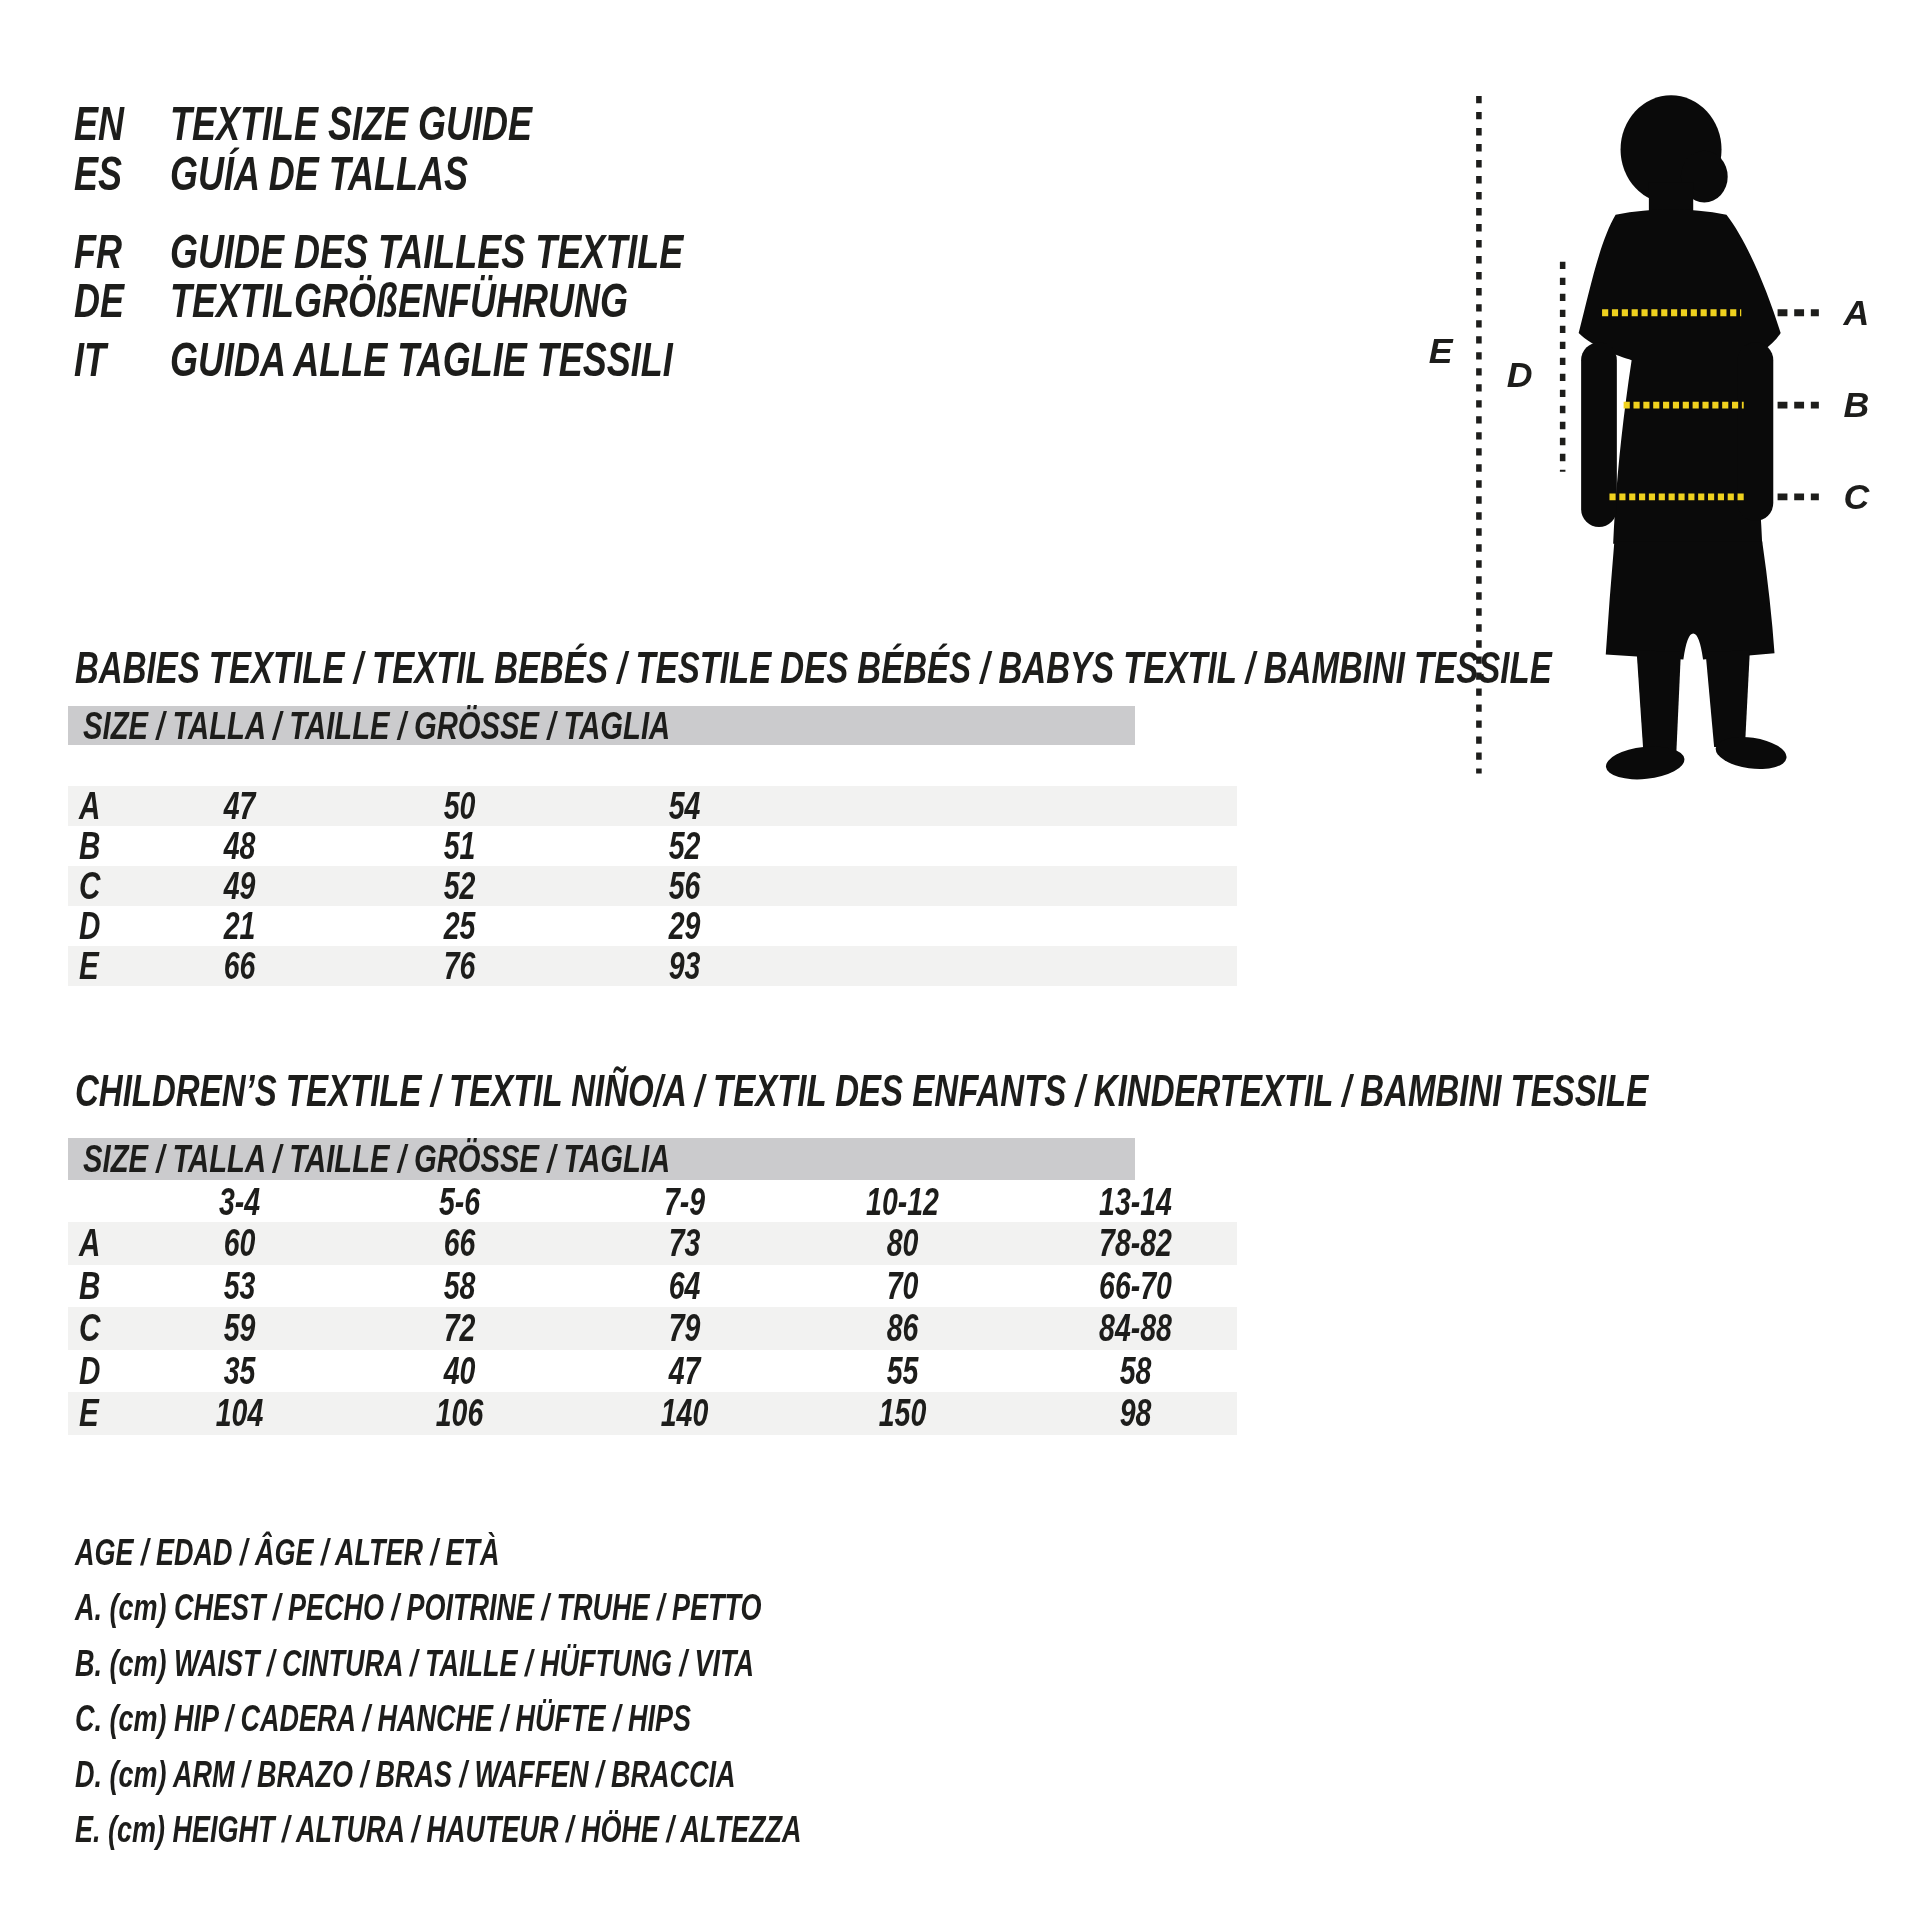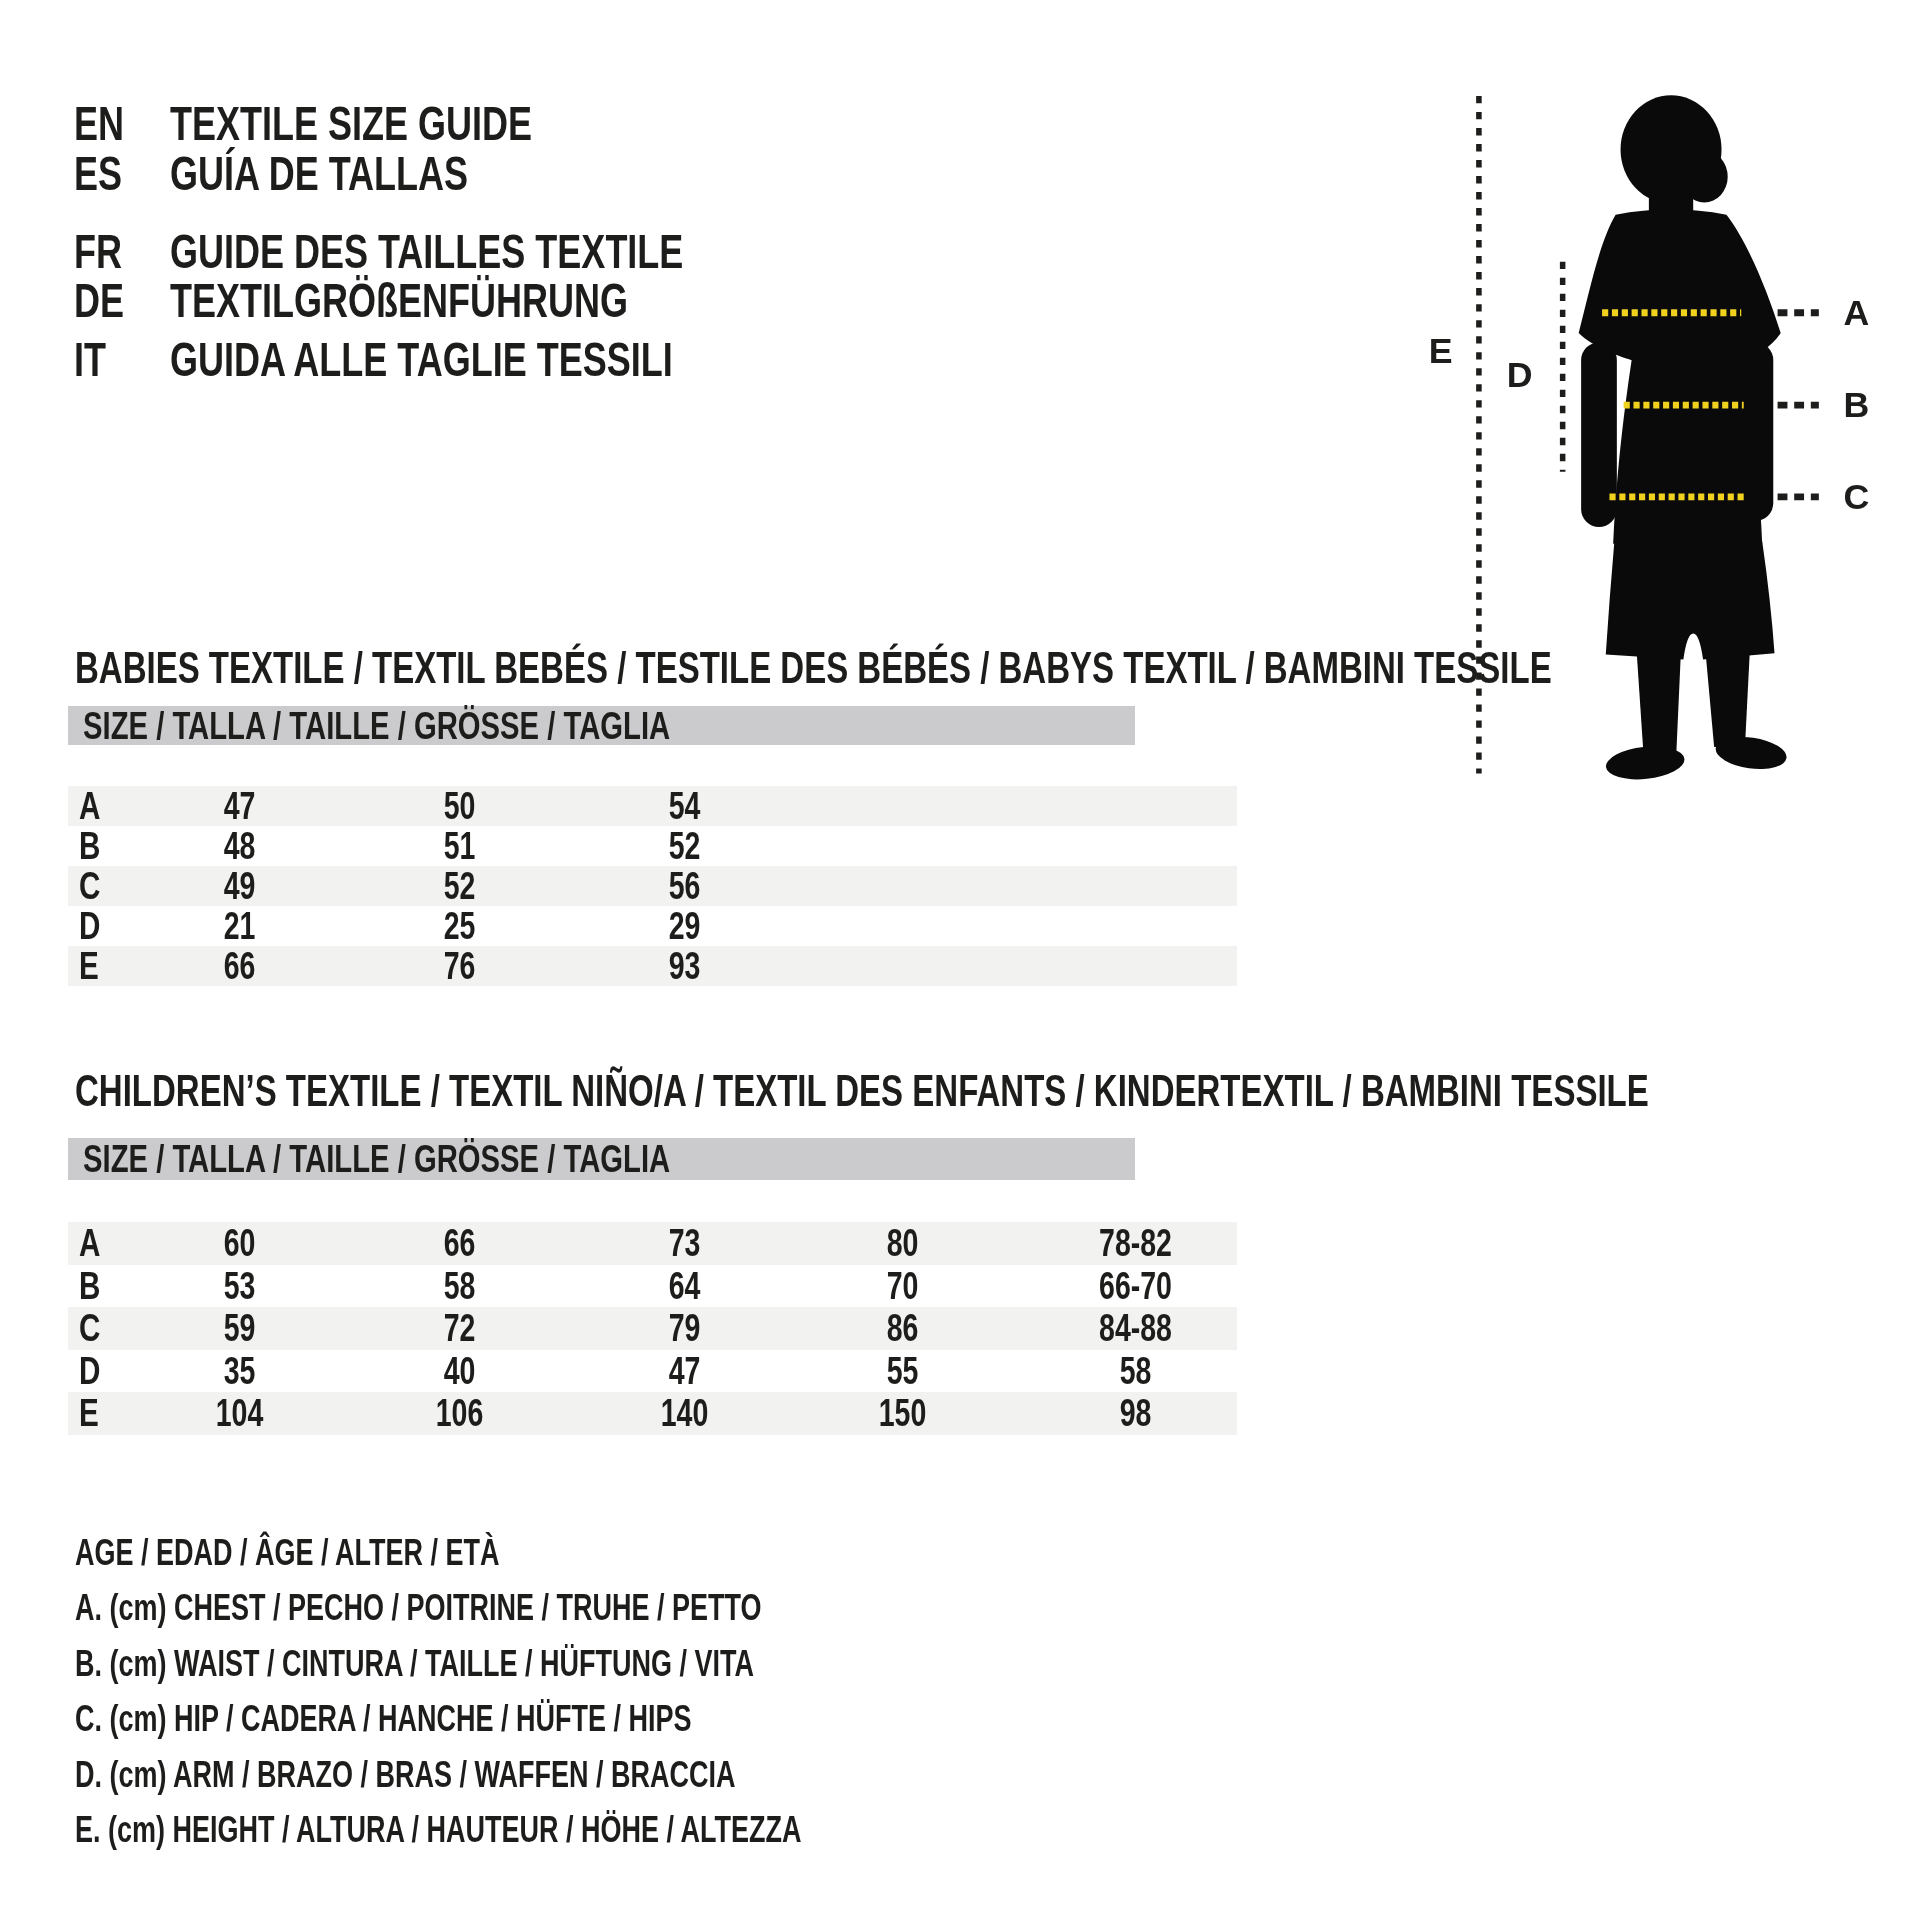--- a/index.html
+++ b/index.html
@@ -1,18 +1,18 @@
 <!DOCTYPE html>
 <html style="font-size:10px"><head>
 <meta charset="utf-8">
 <style>
   html,body{margin:0;padding:0;background:#ffffff;}
   .page{
     position:relative;width:1926px;height:1926px;background:#ffffff;overflow:hidden;
-    font-family:"Liberation Sans","DejaVu Sans",sans-serif;color:#1d1d1b;font-weight:700;
+    font-family:"Liberation Sans","DejaVu Sans",sans-serif;color:#1d1d1b;font-weight:700;font-style:italic;
   }
   
   .cond{display:inline-block;transform:scaleX(.75);transform-origin:0 50%;white-space:nowrap;}
   
   .lang-row{position:absolute;left:74px;width:863px;height:59px;line-height:59px;font-size:48px;}
   .lang-code{position:absolute;left:0;}
   .lang-title{position:absolute;left:96px;}
   
   .sec-title{position:absolute;left:75px;height:46px;line-height:46px;font-size:44px;}
   
@@ -132,20 +132,27 @@
     <span class="cell c1">76</span>
     <span class="cell c2">93</span>
   </div>
 
   <div class="sec-title" style="top:1068px">
     <span class="cond">CHILDREN’S TEXTILE / TEXTIL NIÑO/A / TEXTIL DES ENFANTS / KINDERTEXTIL / BAMBINI TESSILE</span>
   </div>
   <div class="size-bar" style="top:1138px;height:42px;line-height:42px">
     <span class="cond">SIZE / TALLA / TAILLE / GRÖSSE / TAGLIA</span>
   </div>
+  <div class="trow" style="top:1181px;height:42px;line-height:42px">
+    <span class="cell c0">3-4</span>
+    <span class="cell c1">5-6</span>
+    <span class="cell c2">7-9</span>
+    <span class="cell c3">10-12</span>
+    <span class="cell c4">13-14</span>
+  </div>
   <div class="trow alt" style="top:1222px;height:43px;line-height:43px">
     <span class="rlabel">A</span>
     <span class="cell c0">60</span>
     <span class="cell c1">66</span>
     <span class="cell c2">73</span>
     <span class="cell c3">80</span>
     <span class="cell c4">78-82</span>
   </div>
   <div class="trow" style="top:1265px;height:43px;line-height:43px">
     <span class="rlabel">B</span>

